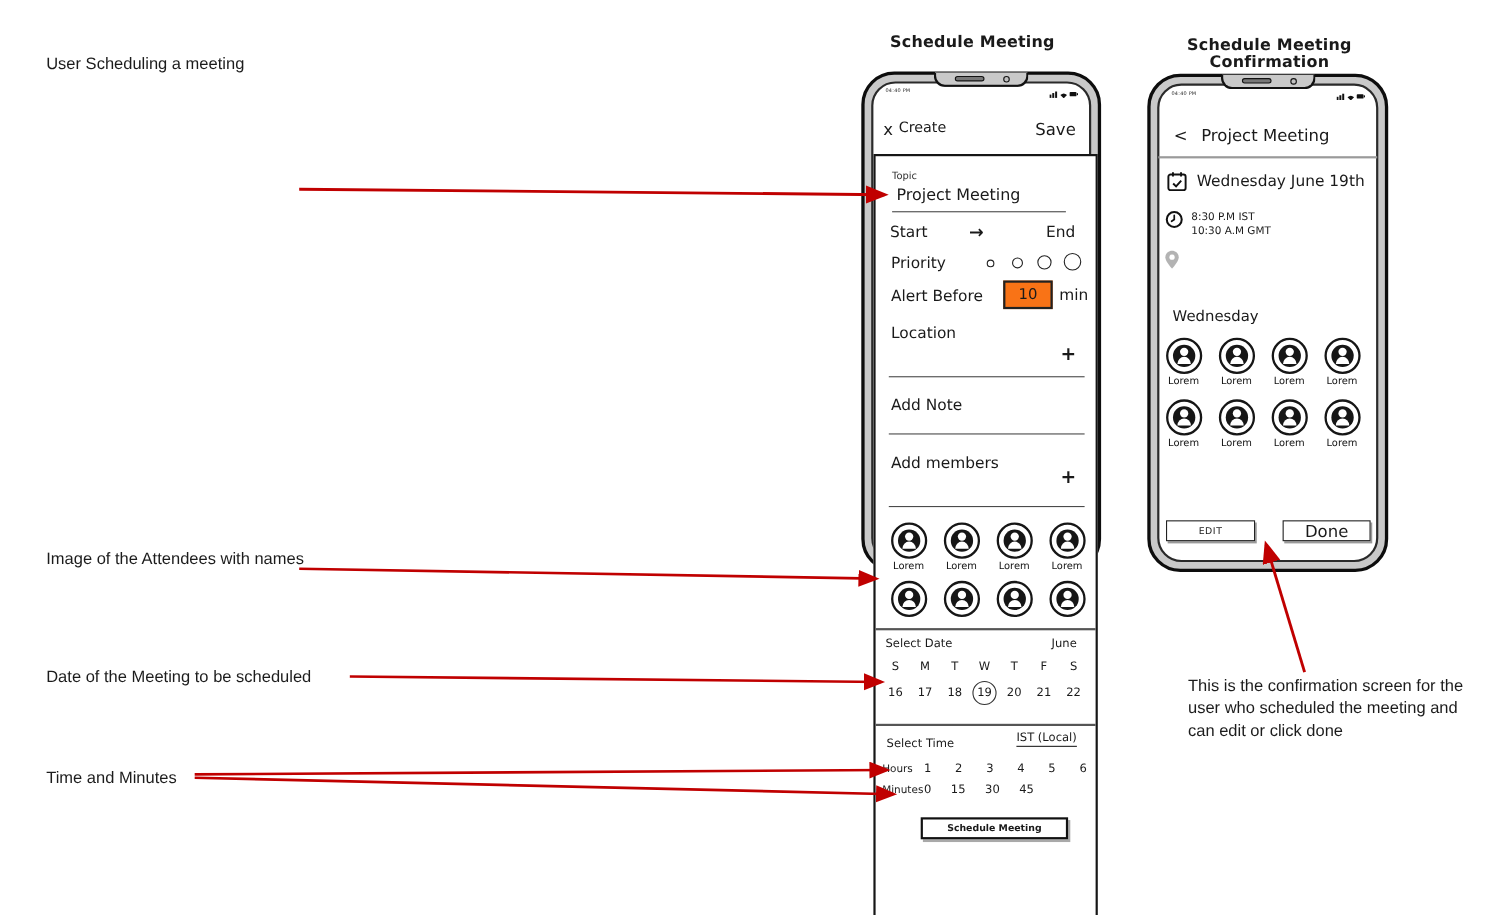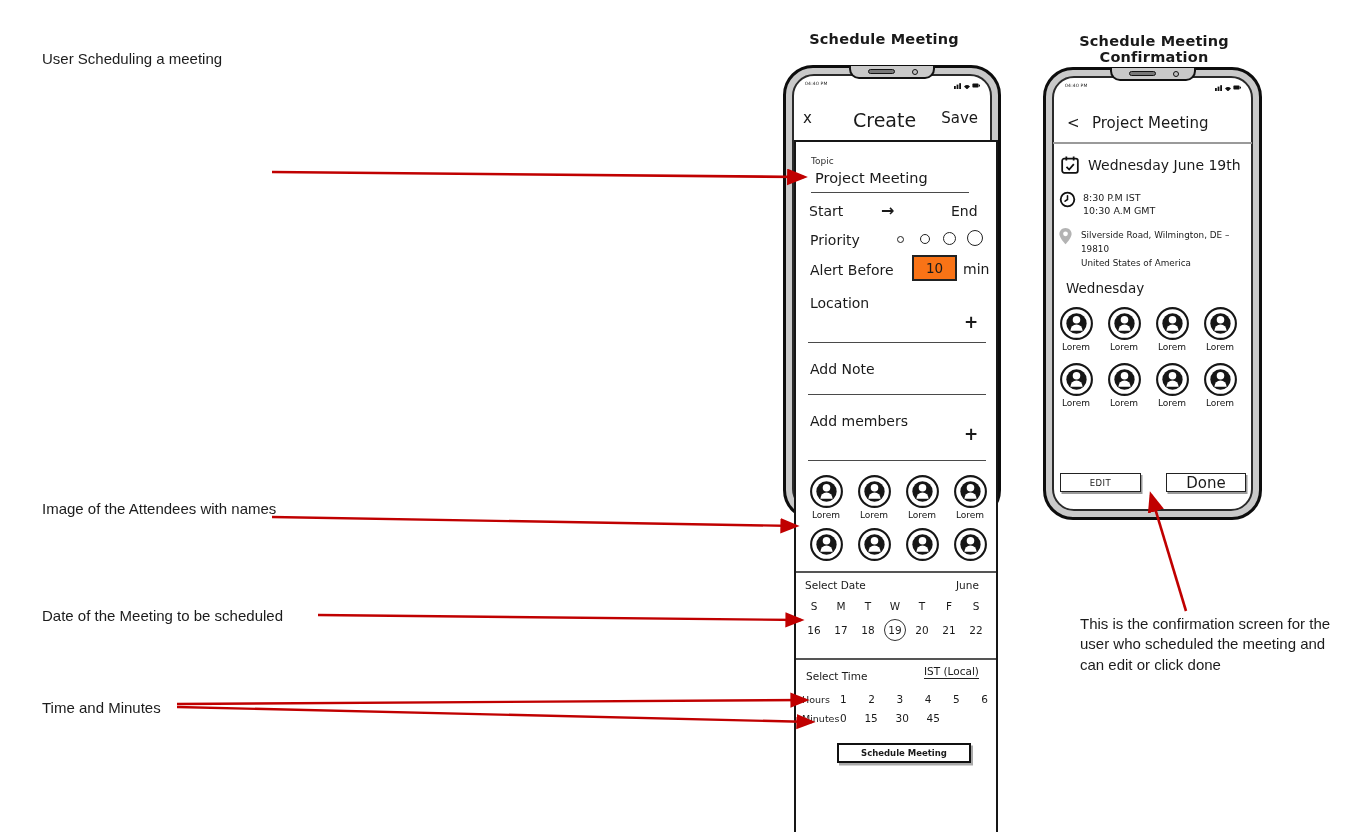--- a/index.html
+++ b/index.html
@@ -19,21 +19,21 @@
   .pill { position:absolute; left:17px; top:3px; width:27px; height:5px; background:#777;
           border:1px solid #111; border-radius:3px; }
   .cam  { position:absolute; right:15px; top:2.5px; width:6px; height:6px; background:#c0c0c0;
           border:1.6px solid #111; border-radius:50%; }
   .sb-time { position:absolute; left:11px; top:5px; font-size:4.5px; color:#222; z-index:4; letter-spacing:.2px; }
   .sb-icons { position:absolute; right:10px; top:5px; z-index:4; }
 
   
   .p1-head { position:absolute; top:41px; left:0; right:0; height:30px; z-index:4; }
   .p1-head .close { position:absolute; left:17px; font-size:15px; }
-  .p1-head .title { position:absolute; left:31px; font-size:19px;margin-left:36px; }
+  .p1-head .title { position:absolute; left:31px; font-size:13px; }
   .p1-head .save  { position:absolute; right:20px; font-size:15px; }
   .panel { position:absolute; left:8px; top:72px; width:204px; height:815px; background:#fff;
            border:2px solid #161616; z-index:5; font-size:14px; }
   .lbl14 { font-size:14px; }
   .uline { border-bottom:1.6px solid #4a4a4a; }
   .hrline { position:absolute; left:0; right:0; height:0; border-top:2px solid #555; }
   .dot { display:inline-block; border:1.5px solid #222; border-radius:50%; background:#fff; }
   .alert-box { position:absolute; border:2px solid #222; background:#f97316; text-align:center; font-size:13.5px; }
   .plus { font-size:17px; font-weight:600; }
   .av-row { position:absolute; display:flex; }
@@ -286,24 +286,20 @@
         <use href="#clock"></use>
       </svg>
     <div class="detail small-tx" style="left:37px; top:122px;">
       <div>8:30 P.M IST</div>
       <div>10:30 A.M GMT</div>
     </div>
 
     <svg class="d-ico" style="left:10px; top:155px; width:19px; height:22px; z-index:4;">
         <use href="#map-pin"></use>
       </svg>
-    <div class="detail tiny-tx" style="left:35px; top:158px;">
-      <div>Silverside Road, Wilmington, DE – 19810</div>
-      <div>United States of America</div>
-    </div>
 
     <div class="detail" style="left:20px; top:210px; font-size:13.5px;">Wednesday</div>
 
     <div class="av-row" style="left:6px; top:236px; z-index:4;">
       <div class="av-cell">
           <svg>
             <use href="#avatar-icon"></use>
           </svg>
           <span class="av-name">Lorem</span>
         </div>

